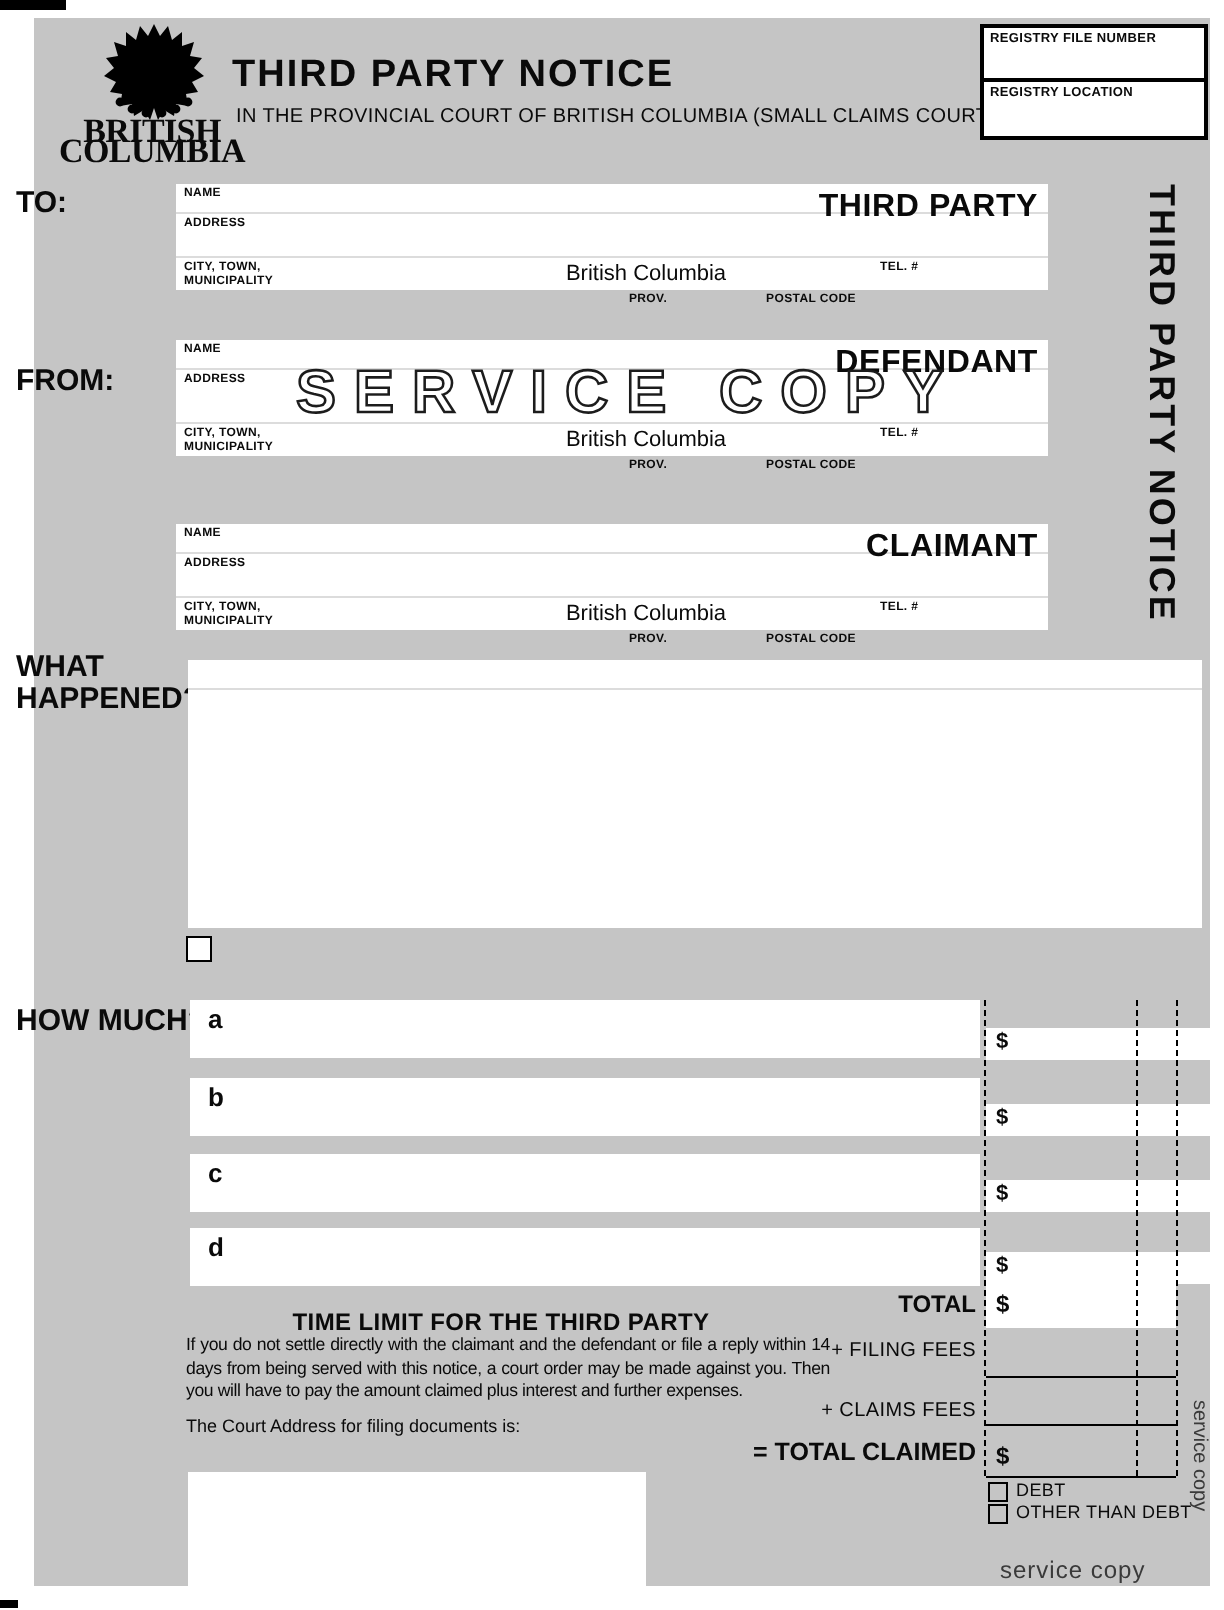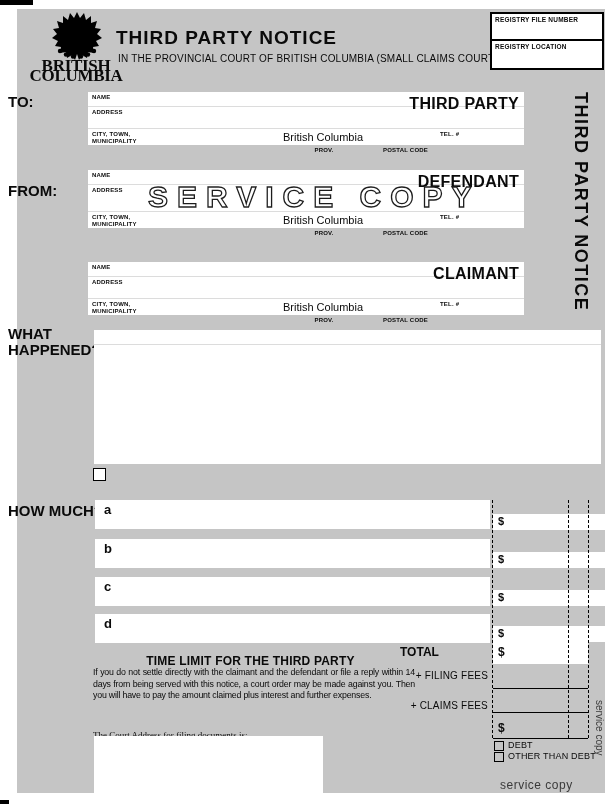--- a/index.html
+++ b/index.html
@@ -37,21 +37,21 @@
   .checkbox { background:#fff; border:1.5px solid #000; }
   .note { font-size:9px; line-height:11px; }
 
   
   .rowbox { background:#fff; }
   .rowletter { position:absolute; left:9px; top:2px; font-size:13px; font-weight:bold; }
   .strip { background:#fff; }
   .dollar { font-size:11px; font-weight:bold; }
   .dashline { width:0; border-left:1px dashed #000; }
   .feelabel { font-size:10px; text-align:right; letter-spacing:0.2px; }
-  .feelabel-bold { font-size:12.5px; font-weight:bold; }
+  .feelabel-bold { font-size:12.5px; font-weight:bold; text-align:right; }
   .solidline { height:0; border-top:1.5px solid #000; }
   .smcheck { background:#c5c5c5; border:1.2px solid #000; }
   .smchecklabel { font-size:9px; letter-spacing:0.2px; }
 
   .tl-heading { font-size:12px; font-weight:bold; text-align:center; letter-spacing:0.2px; }
   .tl-body { font-size:8.8px; line-height:11.5px; text-align:justify; letter-spacing:-0.2px; }
   .courtlabel { font-size:9px; }
   .footer-block { text-align:center; line-height:7px; }
   .footer-form { font-size:8px; font-weight:bold; }
   .footer-code { font-size:5.5px; }
@@ -190,36 +190,37 @@
   <span class="abs feelabel-bold" style="left:400px;top:645px;width:88px;font-size:12px;">TOTAL</span>
   <div class="abs strip" style="left:493px;top:641px;width:95px;height:23px;"></div>
   <span class="abs dollar" style="left:498px;top:645px;font-size:12px;">$</span>
 
   <span class="abs feelabel" style="left:350px;top:670px;width:138px;">+ FILING FEES</span>
   <div class="abs solidline" style="left:493px;top:688px;width:95px;"></div>
 
   <span class="abs feelabel" style="left:350px;top:700px;width:138px;">+ CLAIMS FEES</span>
   <div class="abs solidline" style="left:493px;top:712px;width:95px;"></div>
 
+  <span class="abs feelabel-bold" style="left:330px;top:719px;width:158px;">= TOTAL CLAIMED</span>
   <span class="abs dollar" style="left:498px;top:721px;font-size:12px;">$</span>
   <div class="abs solidline" style="left:493px;top:738px;width:95px;"></div>
 
   <div class="abs dashline" style="left:492px;top:500px;height:238px;"></div>
   <div class="abs dashline" style="left:568px;top:500px;height:238px;"></div>
   <div class="abs dashline" style="left:588px;top:500px;height:238px;"></div>
 
   <div class="abs smcheck" style="left:494px;top:741px;width:8px;height:8px;"></div>
   <span class="abs smchecklabel" style="left:508px;top:740px;">DEBT</span>
   <div class="abs smcheck" style="left:494px;top:752px;width:8px;height:8px;"></div>
   <span class="abs smchecklabel" style="left:508px;top:751px;">OTHER THAN DEBT</span>
 
   <div class="abs tl-heading" style="left:93px;top:654px;width:315px;">TIME LIMIT FOR THE THIRD PARTY</div>
   <div class="abs tl-body" style="left:93px;top:667px;width:322px;">If you do not settle directly with the claimant and the defendant or file a reply within 14 days from being served with this notice, a court order may be made against you. Then you will have to pay the amount claimed plus interest and further expenses.</div>
 
-  <div class="abs courtlabel" style="left:93px;top:730px;font-family:Liberation Serif, serif;">The Court Address for filing documents is:</div>
+  <div class="abs courtlabel" style="left:93px;top:708px;">The Court Address for filing documents is:</div>
   <div class="abs bigbox" style="left:94px;top:736px;width:229px;height:57px;"></div>
 
   <div class="abs footer-block" style="left:18px;top:771px;width:70px;margin-top:45px;">
     <div class="footer-form">FORM 3</div>
     <div class="footer-code">SCL 025 (04/96)</div>
     <div class="footer-code">(OPC 7508/9803)</div>
   </div>
 
   <div class="abs svc-copy" style="left:500px;top:778px;">service copy</div>
   <div class="abs svc-copy-vert" style="left:594px;top:700px;">service copy</div>

